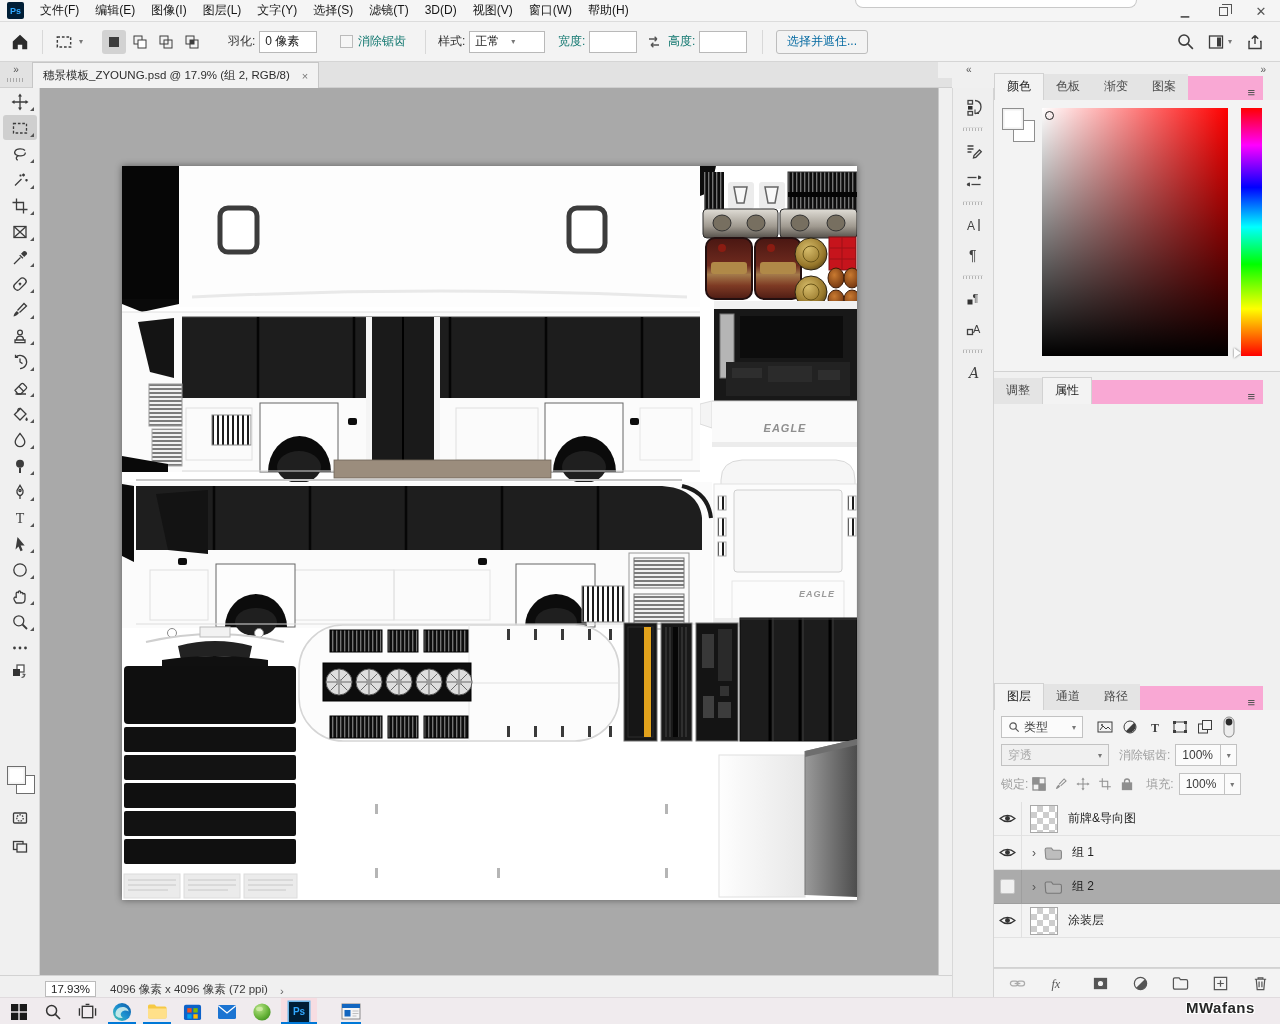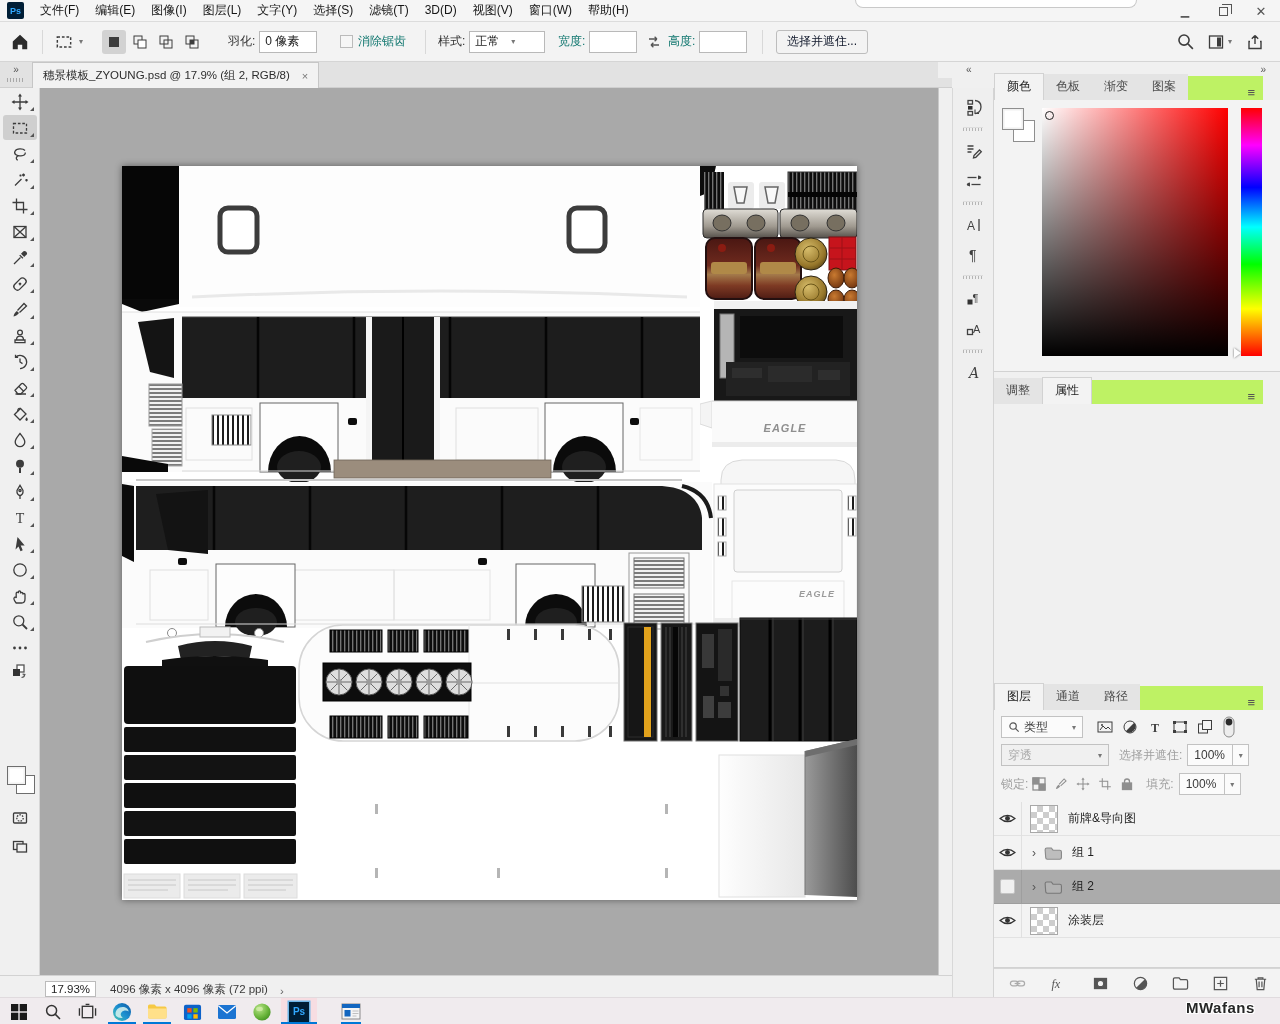--- a/index.html
+++ b/index.html
@@ -19,21 +19,21 @@
 #optionsbar{left:0;top:22px;width:1280px;height:40px;background:#f3f3f3;border-bottom:1px solid #d5d5d5;display:block}
 .ob{position:absolute;top:0;height:39px;display:flex;align-items:center}
 .ob-sep{position:absolute;top:8px;width:1px;height:24px;background:#d8d8d8}
 .ob-label{color:#333;margin-right:4px}
 .ob-label.dis{color:#0f766e}
 .ob-input{border:1px solid #b9b9b9;background:#fff;height:22px;font-size:12px;padding:0 5px;font-family:"Liberation Sans",sans-serif;color:#222}
 .ob-select{border:1px solid #b9b9b9;background:#fff;height:22px;display:flex;align-items:center;padding:0 5px;gap:12px;color:#222}
 .chev{color:#777;font-size:8px}
 .modebtn{width:24px;height:24px;display:flex;align-items:center;justify-content:center;border-radius:3px;margin-right:2px}
 .modebtn.active{background:#d2d2d2}
-.obtn{border:1px solid #bdbdbd;border-radius:3px;height:24px;padding:0 10px;display:flex;align-items:center;color:#0f172a;background:#f3f3f3}
+.obtn{border:1px solid #bdbdbd;border-radius:3px;height:24px;padding:0 10px;display:flex;align-items:center;color:#0369a1;background:#f3f3f3}
 .cbx{width:13px;height:13px;border:1px solid #bbb;background:#f6f6f6;margin-right:5px}
 
 #tabstrip{left:0;top:62px;width:952px;height:26px;background:#e2e2e2;border-bottom:1px solid #cfcfcf}
 #tabflyout{position:absolute;left:4px;top:2px;width:24px;height:22px;color:#555;font-size:10px;text-align:center}
 #tabflyout .grip{margin:3px auto 0;width:18px;height:4px;background:repeating-linear-gradient(90deg,#a8a8a8 0 1px,transparent 1px 3px)}
 #doctab{position:absolute;left:32px;top:0;height:26px;background:#f2f2f2;border:1px solid #c6c6c6;border-bottom:none;display:flex;align-items:center;padding:0 10px;gap:12px;font-size:11.5px;color:#2d2d2d}
 #doctab .x{color:#777;font-size:11px}
 
 #toolbar{left:0;top:88px;width:40px;height:887px;background:#f0f0f0;border-right:1px solid #d6d6d6}
 .tl{width:34px;height:25px;margin:1px 3px;display:flex;align-items:center;justify-content:center;position:relative}
@@ -48,21 +48,21 @@
 #document{position:absolute;left:82px;top:78px;width:735px;height:734px;background:#fff;box-shadow:0 0 7px rgba(0,0,0,.45)}
 #gutter{left:938px;top:88px;width:14px;height:887px;background:#f0f0f0;border-left:1px solid #c9c9c9}
 
 #iconstrip{left:952px;top:88px;width:41px;height:909px;background:#efefef;border-left:1px solid #d8d8d8}
 .pstrip{width:41px;height:30px;display:flex;align-items:center;justify-content:center;color:#3f3f3f}
 .pstrip svg{stroke:#424242;stroke-width:1.3;fill:none}
 .sgrip{width:20px;height:4px;margin:5px auto;background:repeating-linear-gradient(90deg,#b5b5b5 0 1px,transparent 1px 3px);border-top:1px solid #ddd}
 
 #rightchrome{left:938px;top:62px;width:342px;height:16px;background:#f0f0f0;color:#555;font-size:10px}
 #panels{left:993px;top:88px;width:287px;height:909px;background:#f0f0f0;border-left:1px solid #d4d4d4}
-.ptabs{position:absolute;left:0;width:269px;height:24px;background:#bef264;display:flex;align-items:flex-end}
+.ptabs{position:absolute;left:0;width:269px;height:24px;background:#f9a8d4;display:flex;align-items:flex-end}
 .ptab{padding:4px 12px 5px;font-size:12px;color:#4c4c4c;background:#e4e4e4}
 .ptab.active{background:#f3f3f3;color:#1c1c1c;border:1px solid #d2d2d2;border-bottom:none}
 .pmenu{position:absolute;right:8px;font-size:13px;color:#555}
 .pbody{position:absolute;left:0;width:287px;background:#f3f3f3;border-bottom:1px solid #d2d2d2}
 
 #satsq{position:absolute;left:48px;top:8px;width:186px;height:248px;background-color:#f00;background-image:linear-gradient(to top,#000,rgba(0,0,0,0)),linear-gradient(to right,#fff,rgba(255,255,255,0))}
 #satcur{position:absolute;left:3px;top:3px;width:9px;height:9px;border:1.5px solid #222;border-radius:50%}
 #huebar{position:absolute;left:247px;top:8px;width:21px;height:248px;background:linear-gradient(180deg,#f00 0%,#f0f 15%,#00f 32%,#0ff 48%,#0f0 63%,#ff0 81%,#f00 100%)}
 #huecur{position:absolute;left:240px;top:248px;width:0;height:0;border-top:5px solid transparent;border-bottom:5px solid transparent;border-left:7px solid #fdfdfd;filter:drop-shadow(0 0 1px #666)}
 .cfg{position:absolute;width:22px;height:22px;background:#fff;border:1px solid #8e8e8e}
@@ -789,21 +789,21 @@
             <circle cx="7" cy="6" r="3.4" fill="#2b2b2b"></circle>
           </svg>
       </div>
     </div>
 
     <div style="position:absolute;left:7px;top:34px;display:flex;align-items:center">
       <div class="lfield dis" style="width:108px">
         <span>穿透</span>
           <span class="chev" style="margin-left:auto">▾</span>
       </div>
-      <span class="glabel" style="margin-left:10px">选择并遮住:</span>
+      <span class="glabel" style="margin-left:10px">消除锯齿:</span>
       <div class="lfield" style="width:46px;margin-left:5px">
           <span>100%</span>
         </div>
       <div class="ddbox">
           <span class="chev">▾</span>
         </div>
     </div>
 
     <div style="position:absolute;left:7px;top:63px;display:flex;align-items:center">
       <span class="glabel">锁定:</span>

